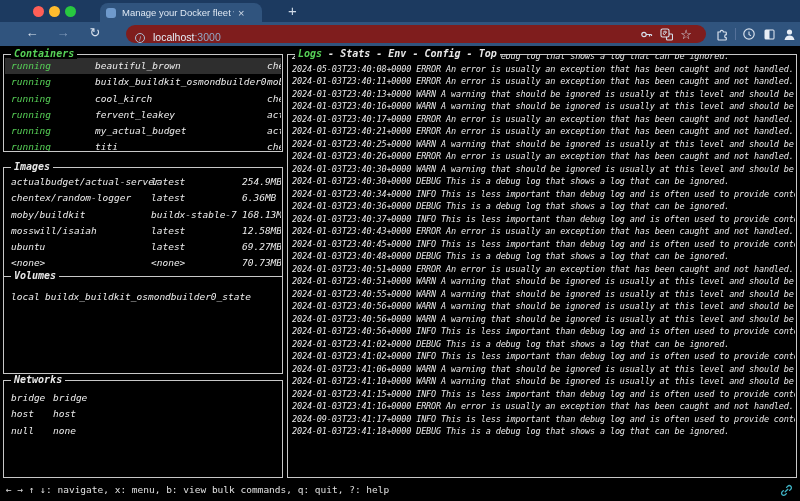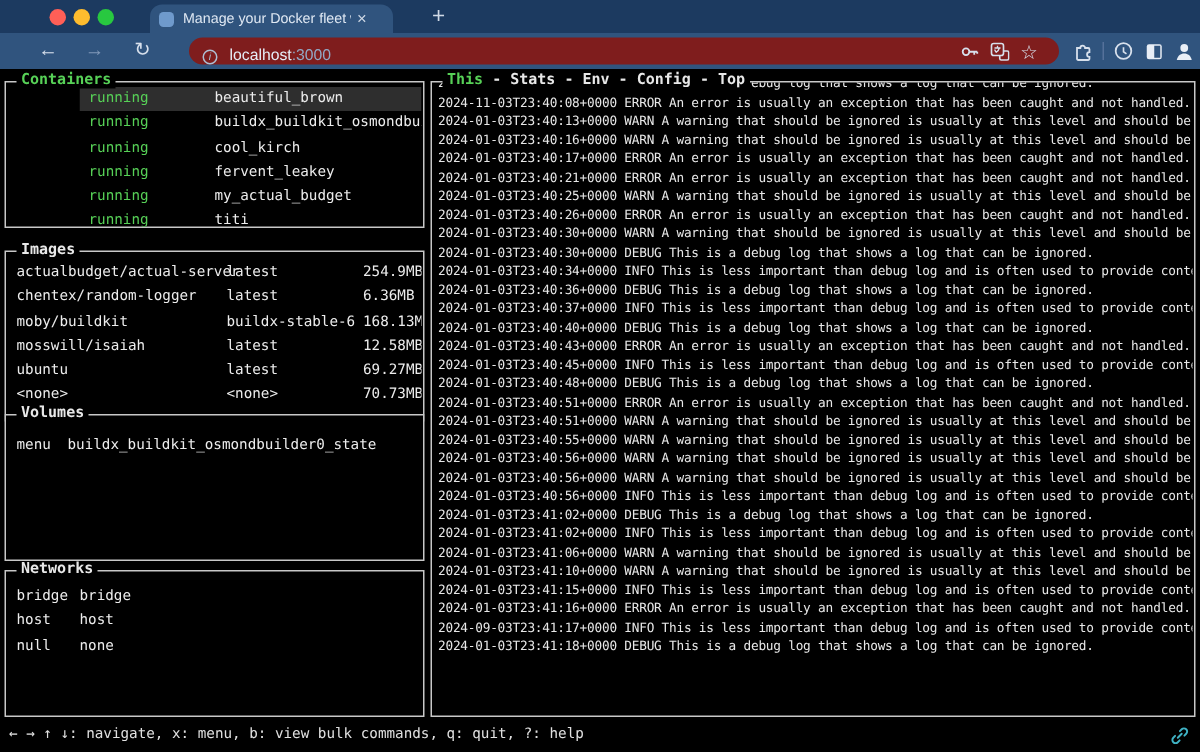--- a/index.html
+++ b/index.html
@@ -28,32 +28,32 @@
   .url { margin-left:8px; font-size:10.5px; color:#e6eef7; white-space:nowrap; }
   .url .port { color:#93a9c6; }
   .tb-right { position:absolute; top:3px; height:18px; display:flex; align-items:center; }
   .tbi { display:inline-flex; align-items:center; justify-content:center; width:20px; height:18px; color:#d7e0ec; font-size:12px; }
   .divider { width:1px; height:12px; background:#55719a; margin:0 3px; }
   svg.ic { display:block; }
 
   
   .terminal { position:absolute; left:0; top:46px; width:800px; height:455px; background:#000;
               font-family:"DejaVu Sans Mono","Liberation Mono",monospace; }
-  .panel { position:absolute; border:1px solid #c8c8c8; background:#000; }
+  .panel { position:absolute; border:1px solid #c8c8c8; background:#000;font-style:italic; }
   .p-title { position:absolute; top:-7px; left:7px; background:#000; padding:0 3px; font-size:10px;
              font-weight:bold; color:#e8e8e8; z-index:3; white-space:nowrap; }
   .green { color:#57d157; }
   .rows { position:absolute; left:1px; right:1px; top:0; bottom:0; overflow:hidden; z-index:1; }
   .row { position:relative; height:16.3px; line-height:16.3px; font-size:9.5px; color:#ececec; white-space:nowrap; }
   .row.selected { background:#2e2e2e; }
   .col { position:absolute; top:0; }
   .status-col { left:6px; color:#57d157; }
 
   #containers-panel { left:3px;  top:8px;   width:280px; height:98px; }
-  #containers-panel .rows { padding-top:3px;margin-left:48px; }
+  #containers-panel .rows { padding-top:3px; }
   .c-name  { left:90px;text-align:right; }  .c-image { left:262px; }
 
   #images-panel { left:3px; top:121px; width:280px; height:114px; }
   #images-panel .rows { padding-top:6px; }
   .i-name { left:6px; } .i-tag { left:146px; } .i-size { left:237px; }
 
   #volumes-panel { left:3px; top:230px; width:280px; height:98px; }
   #volumes-panel .rows { padding-top:12px; }
   .v-driver { left:6px; } .v-name { left:40px; }
 
@@ -196,21 +196,21 @@
           </div>
 
           <div class="row">
             <span class="col i-name">chentex/random-logger</span>
             <span class="col i-tag">latest</span>
             <span class="col i-size">6.36MB</span>
           </div>
 
           <div class="row">
             <span class="col i-name">moby/buildkit</span>
-            <span class="col i-tag">buildx-stable-6</span>
+            <span class="col i-tag">buildx-stable-7</span>
             <span class="col i-size">168.13MB</span>
           </div>
 
           <div class="row">
             <span class="col i-name">mosswill/isaiah</span>
             <span class="col i-tag">latest</span>
             <span class="col i-size">12.58MB</span>
           </div>
 
           <div class="row">
@@ -225,21 +225,21 @@
             <span class="col i-size">70.73MB</span>
           </div>
         </div>
     </div>
 
     <div class="panel" id="volumes-panel">
       <span class="p-title">Volumes</span>
       <div class="rows">
 
           <div class="row">
-            <span class="col v-driver">menu</span>
+            <span class="col v-driver">local</span>
             <span class="col v-name">buildx_buildkit_osmondbuilder0_state</span>
           </div>
         </div>
     </div>
 
     <div class="panel" id="networks-panel">
       <span class="p-title">Networks</span>
       <div class="rows">
 
           <div class="row">
@@ -253,32 +253,35 @@
           </div>
 
           <div class="row">
             <span class="col n-id">null</span>
             <span class="col n-name">none</span>
           </div>
         </div>
     </div>
 
     <div class="panel" id="logs-panel">
-      <span class="p-title"><span class="green" id="logs-tab-active">This</span><span id="logs-tabs-rest"> - Stats - Env - Config - Top</span></span>
+      <span class="p-title"><span class="green" id="logs-tab-active">Logs</span><span id="logs-tabs-rest"> - Stats - Env - Config - Top</span></span>
       <div class="log-rows">
         <div class="log-scroll">
 
             <div class="log-line">
               <span>2024-01-03T23:40:05+0000</span> <span>DEBUG</span> <span>This is a debug log that shows a log that can be ignored.</span>
             </div>
 
             <div class="log-line">
-              <span>2024-11-03T23:40:08+0000</span> <span>ERROR</span> <span>An error is usually an exception that has been caught and not handled.</span>
-            </div>
-
+              <span>2024-05-03T23:40:08+0000</span> <span>ERROR</span> <span>An error is usually an exception that has been caught and not handled.</span>
+            </div>
+
+            <div class="log-line">
+              <span>2024-01-03T23:40:11+0000</span> <span>ERROR</span> <span>An error is usually an exception that has been caught and not handled.</span>
+            </div>
 
             <div class="log-line">
               <span>2024-01-03T23:40:13+0000</span> <span>WARN</span> <span>A warning that should be ignored is usually at this level and should be actioned.</span>
             </div>
 
             <div class="log-line">
               <span>2024-01-03T23:40:16+0000</span> <span>WARN</span> <span>A warning that should be ignored is usually at this level and should be actioned.</span>
             </div>
 
             <div class="log-line">
@@ -311,23 +314,20 @@
             </div>
 
             <div class="log-line">
               <span>2024-01-03T23:40:36+0000</span> <span>DEBUG</span> <span>This is a debug log that shows a log that can be ignored.</span>
             </div>
 
             <div class="log-line">
               <span>2024-01-03T23:40:37+0000</span> <span>INFO</span> <span>This is less important than debug log and is often used to provide context in the current task.</span>
             </div>
 
-            <div class="log-line">
-              <span>2024-01-03T23:40:40+0000</span> <span>DEBUG</span> <span>This is a debug log that shows a log that can be ignored.</span>
-            </div>
 
             <div class="log-line">
               <span>2024-01-03T23:40:43+0000</span> <span>ERROR</span> <span>An error is usually an exception that has been caught and not handled.</span>
             </div>
 
             <div class="log-line">
               <span>2024-01-03T23:40:45+0000</span> <span>INFO</span> <span>This is less important than debug log and is often used to provide context in the current task.</span>
             </div>
 
             <div class="log-line">

